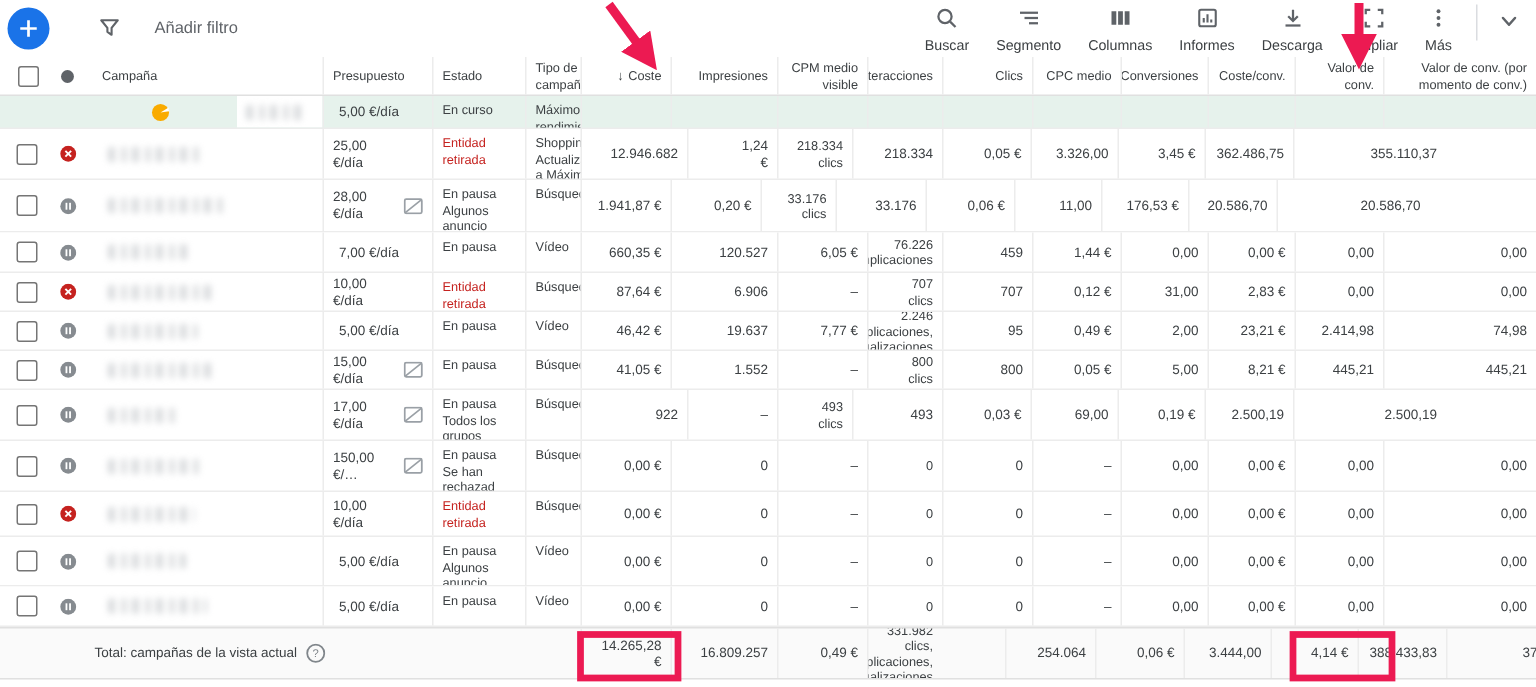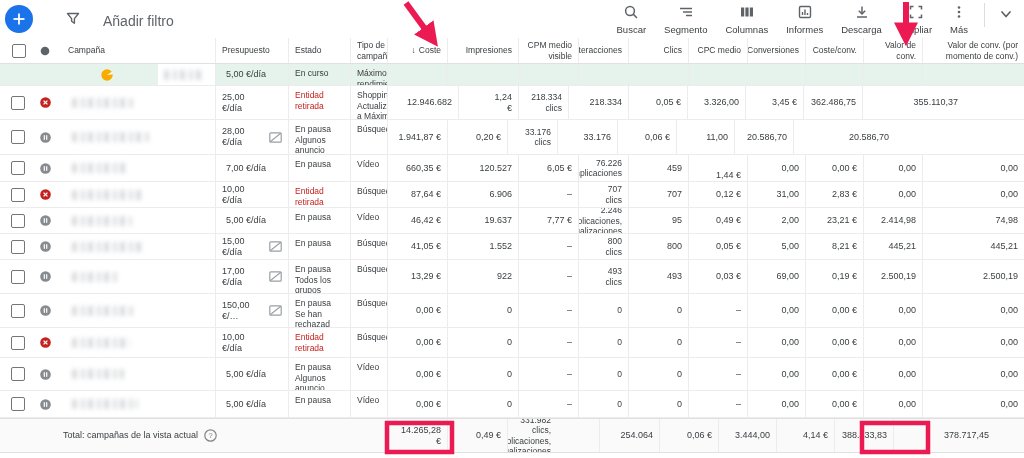--- a/index.html
+++ b/index.html
@@ -4,21 +4,21 @@
 <style>
   html,body{margin:0;padding:0}
   body{width:1024px;height:458px;overflow:hidden;position:relative;background:#fff;
        font-family:"Liberation Sans",sans-serif;color:#3c4043;-webkit-font-smoothing:antialiased}
   
   .toolbar{height:38px;display:flex;align-items:flex-start;position:relative}
   .add-btn{width:28px;height:28px;border-radius:50%;background:#1a73e8;color:#fff;margin:5px 0 0 5px;
            display:flex;align-items:center;justify-content:center;cursor:pointer;flex:none}
   .add-btn svg{display:block}
   .filter-btn{margin:11px 0 0 32px;flex:none;cursor:pointer}
-  .filter-label{margin:13px 0 0 22px;font-size:14px;color:#5f6368;cursor:pointer}
+  .filter-label{margin:13px 0 0 22px;font-size:11px;color:#5f6368;cursor:pointer}
   .tools{margin-left:auto;display:flex;align-items:flex-start;padding:4px 2px 0 0}
   .tool{display:flex;flex-direction:column;align-items:center;padding:0 9px;font-size:9.5px;color:#3c4043;cursor:pointer}
   .tool svg{margin-bottom:2px}
   .tdivider{width:1px;height:24px;background:#dadce0;margin:3px 5px 0 5px}
   .chev{padding:6px 10px 0 8px;cursor:pointer}
   
   .tbl{position:absolute;left:0;top:38px;width:1024px}
   .trow{display:flex;align-items:stretch;box-sizing:border-box;border-bottom:1px solid #ececec;position:relative;background:#fff}
   .hdr-row{border-bottom:1px solid #e0e0e0}
   .cell{box-sizing:border-box;flex:none;overflow:hidden;display:flex;align-items:center;padding:0 6px;font-size:9px;line-height:1.2}
@@ -326,20 +326,23 @@
       </div>
       <div class="cell col-b right" style="width: 60px;">
         <span>33.176</span>
       </div>
       <div class="cell col-b right" style="width: 59px;">
         <span>0,06 €</span>
       </div>
       <div class="cell col-b right" style="width: 58px;">
         <span>11,00</span>
       </div>
+      <div class="cell col-b right" style="width: 58px;">
+        <span>176,53 €</span>
+      </div>
       <div class="cell col-b right" style="width: 59px;">
         <span>20.586,70</span>
       </div>
       <div class="cell col-b right" style="width: 102px;">
         <span>20.586,70</span>
       </div>
     </div>
     <div class="trow" style="height: 27px;">
       <div class="cell left" style="width: 34px;">
         <div class="cb"></div>
@@ -373,21 +376,21 @@
       <div class="cell col-b right" style="width: 60px;">
         <span>6,05 €</span>
       </div>
       <div class="cell col-b right" style="width: 50px;">
         <span class="inter">76.226
 implicaciones</span>
       </div>
       <div class="cell col-b right" style="width: 60px;">
         <span>459</span>
       </div>
-      <div class="cell col-b right" style="width: 59px; align-items: flex-end;">
+      <div class="cell col-b right" style="width: 59px;">
         <span>1,44 €</span>
       </div>
       <div class="cell col-b right" style="width: 58px;">
         <span>0,00</span>
       </div>
       <div class="cell col-b right" style="width: 58px;">
         <span>0,00 €</span>
       </div>
       <div class="cell col-b right" style="width: 59px;">
         <span>0,00</span>
@@ -592,23 +595,20 @@
             <line x1="1.2" y1="9.8" x2="11.8" y2="1.2" stroke="#9aa0a6" stroke-width="1.1"></line>
           </svg>
         </span>
       </div>
       <div class="cell col-b left estado-cell" style="width: 62px;">
         <div>En pausa</div>
         <div><span class="dotted">Todos los grupos</span></div>
       </div>
       <div class="cell col-b left tipo-cell" style="width: 37px;">
         <div>Búsqued</div>
-      </div>
-      <div class="cell col-b right" style="width: 60px;">
-        <span>13,29 €</span>
       </div>
       <div class="cell col-b right" style="width: 71px;">
         <span>922</span>
       </div>
       <div class="cell col-b right" style="width: 60px;">
         <span>–</span>
       </div>
       <div class="cell col-b right" style="width: 50px;">
         <span class="inter">493
 clics</span>
@@ -864,20 +864,23 @@
         <span>Total: campañas de la vista actual</span>
         <span style="display: flex;">
           <svg width="13" height="13" viewBox="0 0 13 13" style="cursor:pointer">
             <circle cx="6.5" cy="6.5" r="5.7" fill="none" stroke="#80868b" stroke-width="1.2"></circle>
             <text x="6.5" y="9.2" font-size="7.5" text-anchor="middle" fill="#80868b" font-family="Liberation Sans,sans-serif">?</text>
           </svg>
         </span>
       </div>
       <div class="cell col-b right" style="width: 60px;">
         <span>14.265,28 €</span>
+      </div>
+      <div class="cell col-b right" style="width: 71px;">
+        <span>16.809.257</span>
       </div>
       <div class="cell col-b right" style="width: 60px;">
         <span>0,49 €</span>
       </div>
       <div class="cell col-b right" style="width: 50px;">
         <span class="inter">331.982
 clics,
 implicaciones,
 visualizaciones</span>
       </div>

